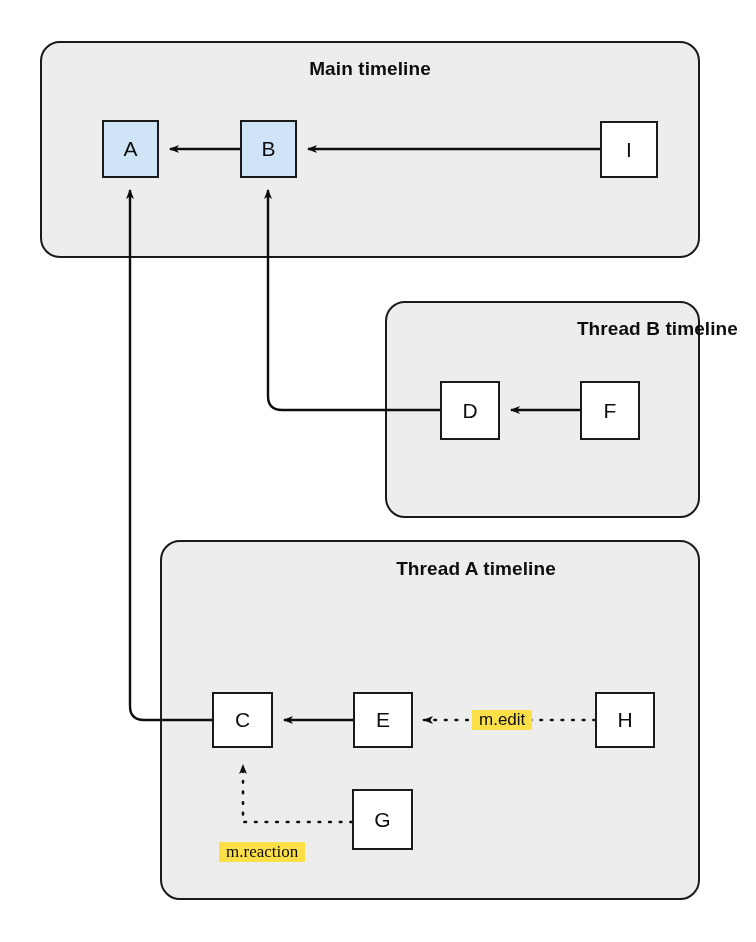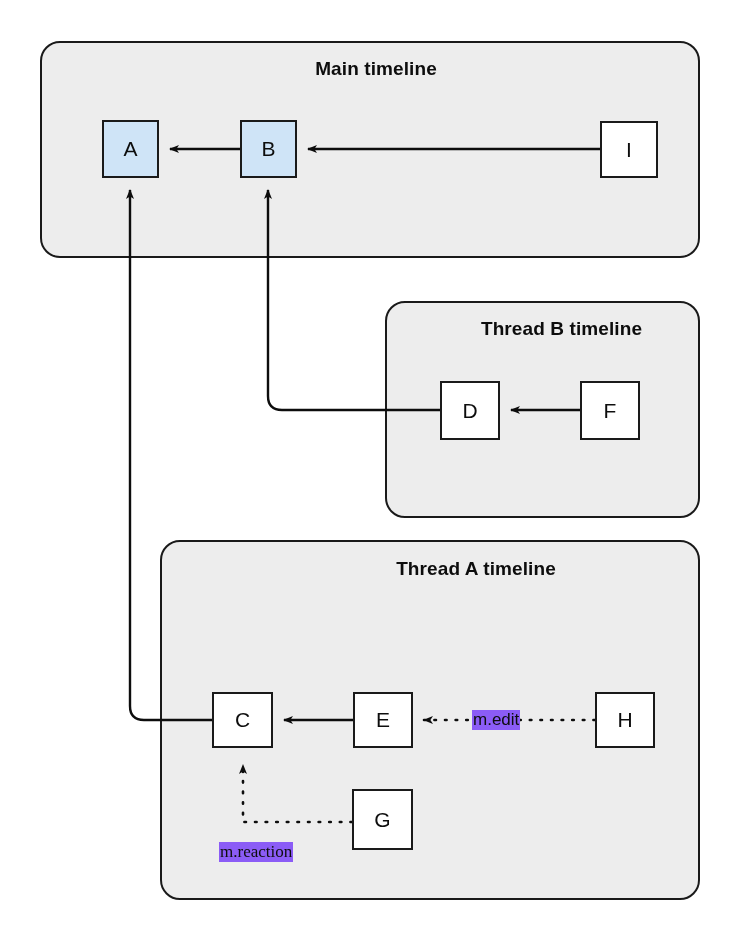--- a/index.html
+++ b/index.html
@@ -51,35 +51,35 @@
     color: #0d0d0d;
     background: #ffffff;
   }
   .node.blue {
     background: #cfe4f7;
   }
   .edge-label {
     position: absolute;
     font-size: 17px;
     color: #0d0d0d;
-    background: #8b5cf6;
-    padding: 0 1px;
+    background: #fde047;
+    padding: 0 7px;
     white-space: nowrap;
   }
 </style>
 </head>
 <body>
 
 <div id="canvas">
 
   <div class="container-box" style="left:40px; top:41px; width:660px; height:217px;"></div>
-  <div class="container-title" style="left:46px; width:660px; top:58px;">Main timeline</div>
+  <div class="container-title" style="left:40px; width:660px; top:58px;">Main timeline</div>
 
   <div class="container-box" style="left:385px; top:301px; width:315px; height:217px;"></div>
-  <div class="container-title" style="left:385px; width:353px; top:318px;">Thread B timeline</div>
+  <div class="container-title" style="left:385px; width:353px; top:318px;text-align:right;">Thread B timeline</div>
 
   <div class="container-box" style="left:160px; top:540px; width:540px; height:360px;"></div>
   <div class="container-title" style="left:160px; width:632px; top:558px;">Thread A timeline</div>
 
   <svg id="edge-layer" viewBox="0 0 756 942" xmlns="http://www.w3.org/2000/svg">
     <defs>
       <marker id="arrow" markerWidth="10" markerHeight="10" refX="9" refY="4" orient="auto" markerUnits="userSpaceOnUse">
         <path d="M 0 0 L 10 4 L 0 8 L 2.6 4 Z" fill="#0d0d0d"></path>
       </marker>
       <marker id="arrow-dot" markerWidth="10" markerHeight="10" refX="9" refY="4" orient="auto" markerUnits="userSpaceOnUse">

